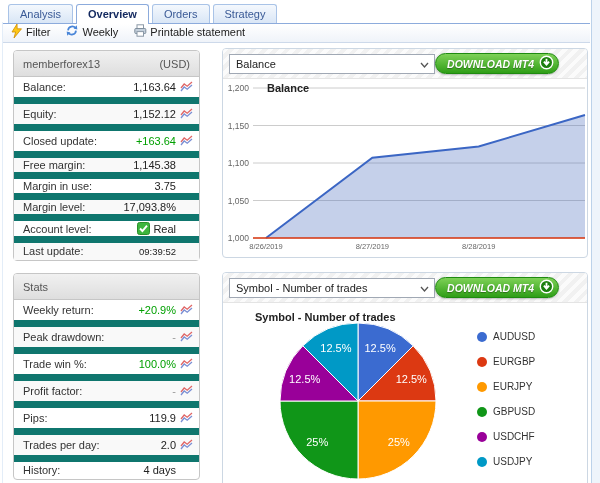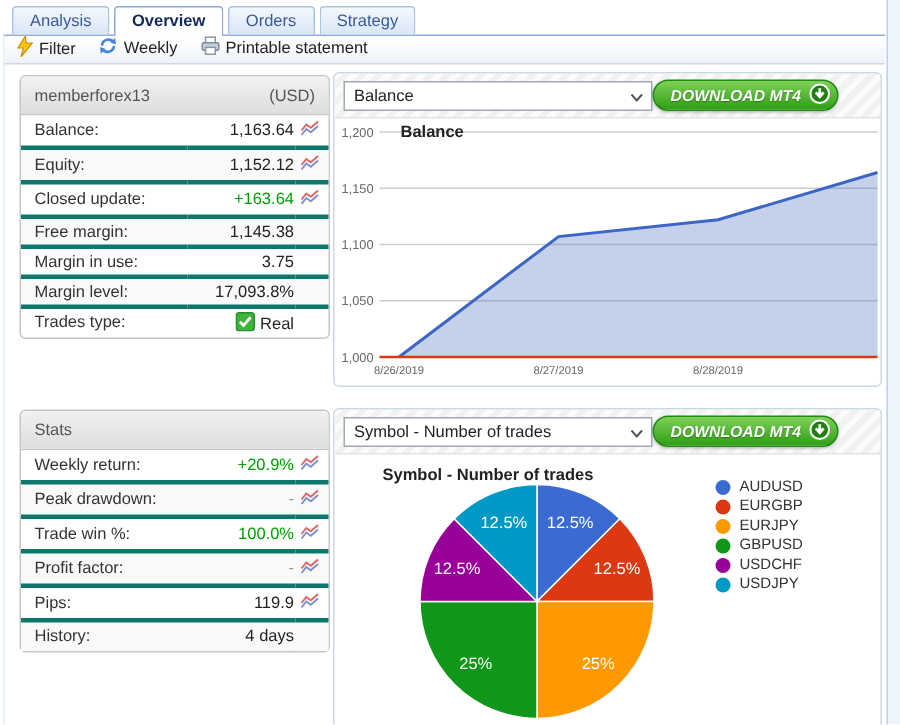--- a/index.html
+++ b/index.html
@@ -26,32 +26,32 @@
     border-color:#8cabdc; margin-bottom:-1px; padding-bottom:4px; }
 
   
   .toolbar { position:absolute; top:24px; left:3px; right:10px; height:19px;
     display:flex; align-items:flex-start; gap:15px; padding-left:7px;
     background:linear-gradient(#ffffff,#eff3f9); border-bottom:1px solid #cdd9ea;
     font-size:11px; color:#222; }
   .tool { display:flex; align-items:center; gap:3px; cursor:pointer; }
 
   
-  .panel { position:absolute; width:207px; border:1px solid #c6c6c6;
+  .panel { position:absolute; width:187px; border:1px solid #c6c6c6;
     border-radius:4px; background:#fff; }
   .panel.account { left:13px; top:50px; }
   .panel.stats   { left:13px; top:273px; }
   .panel-header { height:26px; background:linear-gradient(#f1f1f1,#dedede);
     border-bottom:1px solid #c6c6c6; border-radius:3px 3px 0 0;
     display:flex; justify-content:space-between; align-items:center;
     padding:0 9px; font-size:11px; color:#555; }
   .panel table { width:100%; border-collapse:collapse; }
   .panel tr { height:20px; }
   .panel tr:nth-child(even) { background:#f9f9f9; }
-  .panel tr:not(:last-child) td { border-bottom:3px solid #0f766e; }
+  .panel tr:not(:last-child) td { border-bottom:7px solid #0f766e; }
   td.lbl { padding-left:9px; font-size:11px; color:#333; white-space:nowrap; }
   td.val { text-align:right; font-size:11px; color:#222; white-space:nowrap; }
   td.val.green { color:#00a000; }
   td.val.red   { color:#e03c3c; }
   td.val.grey  { color:#999; }
   td.val.small { font-size:9.5px; }
   td.ic { width:22px; text-align:center; padding-right:4px; }
   td.val svg { vertical-align:-2px; margin-right:3px; }
 
   
@@ -75,21 +75,21 @@
   .chart-title { position:absolute; font-size:11px; font-weight:bold; color:#222; }
   .chart-title.balance-title { left:44px; top:3px; }
   .chart-title.pie-title { left:32px; top:8px; }
   #area-chart { display:block; }
   #pie-chart { display:block; }
   .tick  { font-size:8.5px; fill:#666; font-family:"Liberation Sans",sans-serif; }
   .xtick { font-size:7.5px; fill:#666; font-family:"Liberation Sans",sans-serif; }
   .slice-label { font-size:11px; fill:#fff; font-family:"Liberation Sans",sans-serif; }
   #pie-legend { position:absolute; left:254px; top:15px; }
   .legend-item { display:flex; align-items:center; gap:6px; height:13px;
-    font-size:10px; color:#333; cursor:pointer; }
+    font-size:10px; color:#333; cursor:pointer;margin-top:12px; }
   .legend-dot { width:10px; height:10px; border-radius:50%; display:inline-block; flex:0 0 auto; }
 </style>
 </head>
 <body>
 
 <div class="left-edge"></div>
 <div class="right-gutter"></div>
 
 <div class="tabbar" id="tabbar">
     <span class="tab">Analysis</span>
@@ -170,27 +170,32 @@
           <td class="lbl">Margin in use:</td>
           <td class="val dark">3.75</td>
           <td class="ic"></td>
         </tr>
         <tr>
           <td class="lbl">Margin level:</td>
           <td class="val dark">17,093.8%</td>
           <td class="ic"></td>
         </tr>
         <tr>
-          <td class="lbl">Trades type:</td>
+          <td class="lbl">Account level:</td>
           <td class="val dark"><span><svg width="13" height="13" viewBox="0 0 13 13">
                 <rect x="0.5" y="0.5" width="12" height="12" rx="2" fill="#3db53d" stroke="#2a8f2a"></rect>
                 <path d="M3 6.5 L5.4 9 L10 3.6" stroke="#fff" stroke-width="1.9" fill="none"></path>
               </svg></span>Real</td>
           <td class="ic"></td>
         </tr>
+        <tr>
+          <td class="lbl">Last update:</td>
+          <td class="val small">09:39:52</td>
+          <td class="ic"></td>
+        </tr>
       </tbody>
     </table>
 </div>
 
 <div class="panel stats">
   <div class="panel-header">
     <span>Stats</span>
   </div>
   <table>
       <tbody id="stats-rows">
@@ -222,20 +227,28 @@
           <td class="lbl">Profit factor:</td>
           <td class="val grey">-</td>
           <td class="ic"><span><svg width="13" height="11" viewBox="0 0 13 11">
                 <polyline points="1,7 4.2,3 7.2,5.2 12,1" fill="none" stroke="#e06666" stroke-width="1.3"></polyline>
                 <polyline points="1,10 4.2,6 7.2,8.2 12,4" fill="none" stroke="#7a8fd4" stroke-width="1.3"></polyline>
               </svg></span></td>
         </tr>
         <tr>
           <td class="lbl">Pips:</td>
           <td class="val dark">119.9</td>
+          <td class="ic"><span><svg width="13" height="11" viewBox="0 0 13 11">
+                <polyline points="1,7 4.2,3 7.2,5.2 12,1" fill="none" stroke="#e06666" stroke-width="1.3"></polyline>
+                <polyline points="1,10 4.2,6 7.2,8.2 12,4" fill="none" stroke="#7a8fd4" stroke-width="1.3"></polyline>
+              </svg></span></td>
+        </tr>
+        <tr>
+          <td class="lbl">Trades per day:</td>
+          <td class="val dark">2.0</td>
           <td class="ic"><span><svg width="13" height="11" viewBox="0 0 13 11">
                 <polyline points="1,7 4.2,3 7.2,5.2 12,1" fill="none" stroke="#e06666" stroke-width="1.3"></polyline>
                 <polyline points="1,10 4.2,6 7.2,8.2 12,4" fill="none" stroke="#7a8fd4" stroke-width="1.3"></polyline>
               </svg></span></td>
         </tr>
         <tr>
           <td class="lbl">History:</td>
           <td class="val dark">4 days</td>
           <td class="ic"></td>
         </tr>

